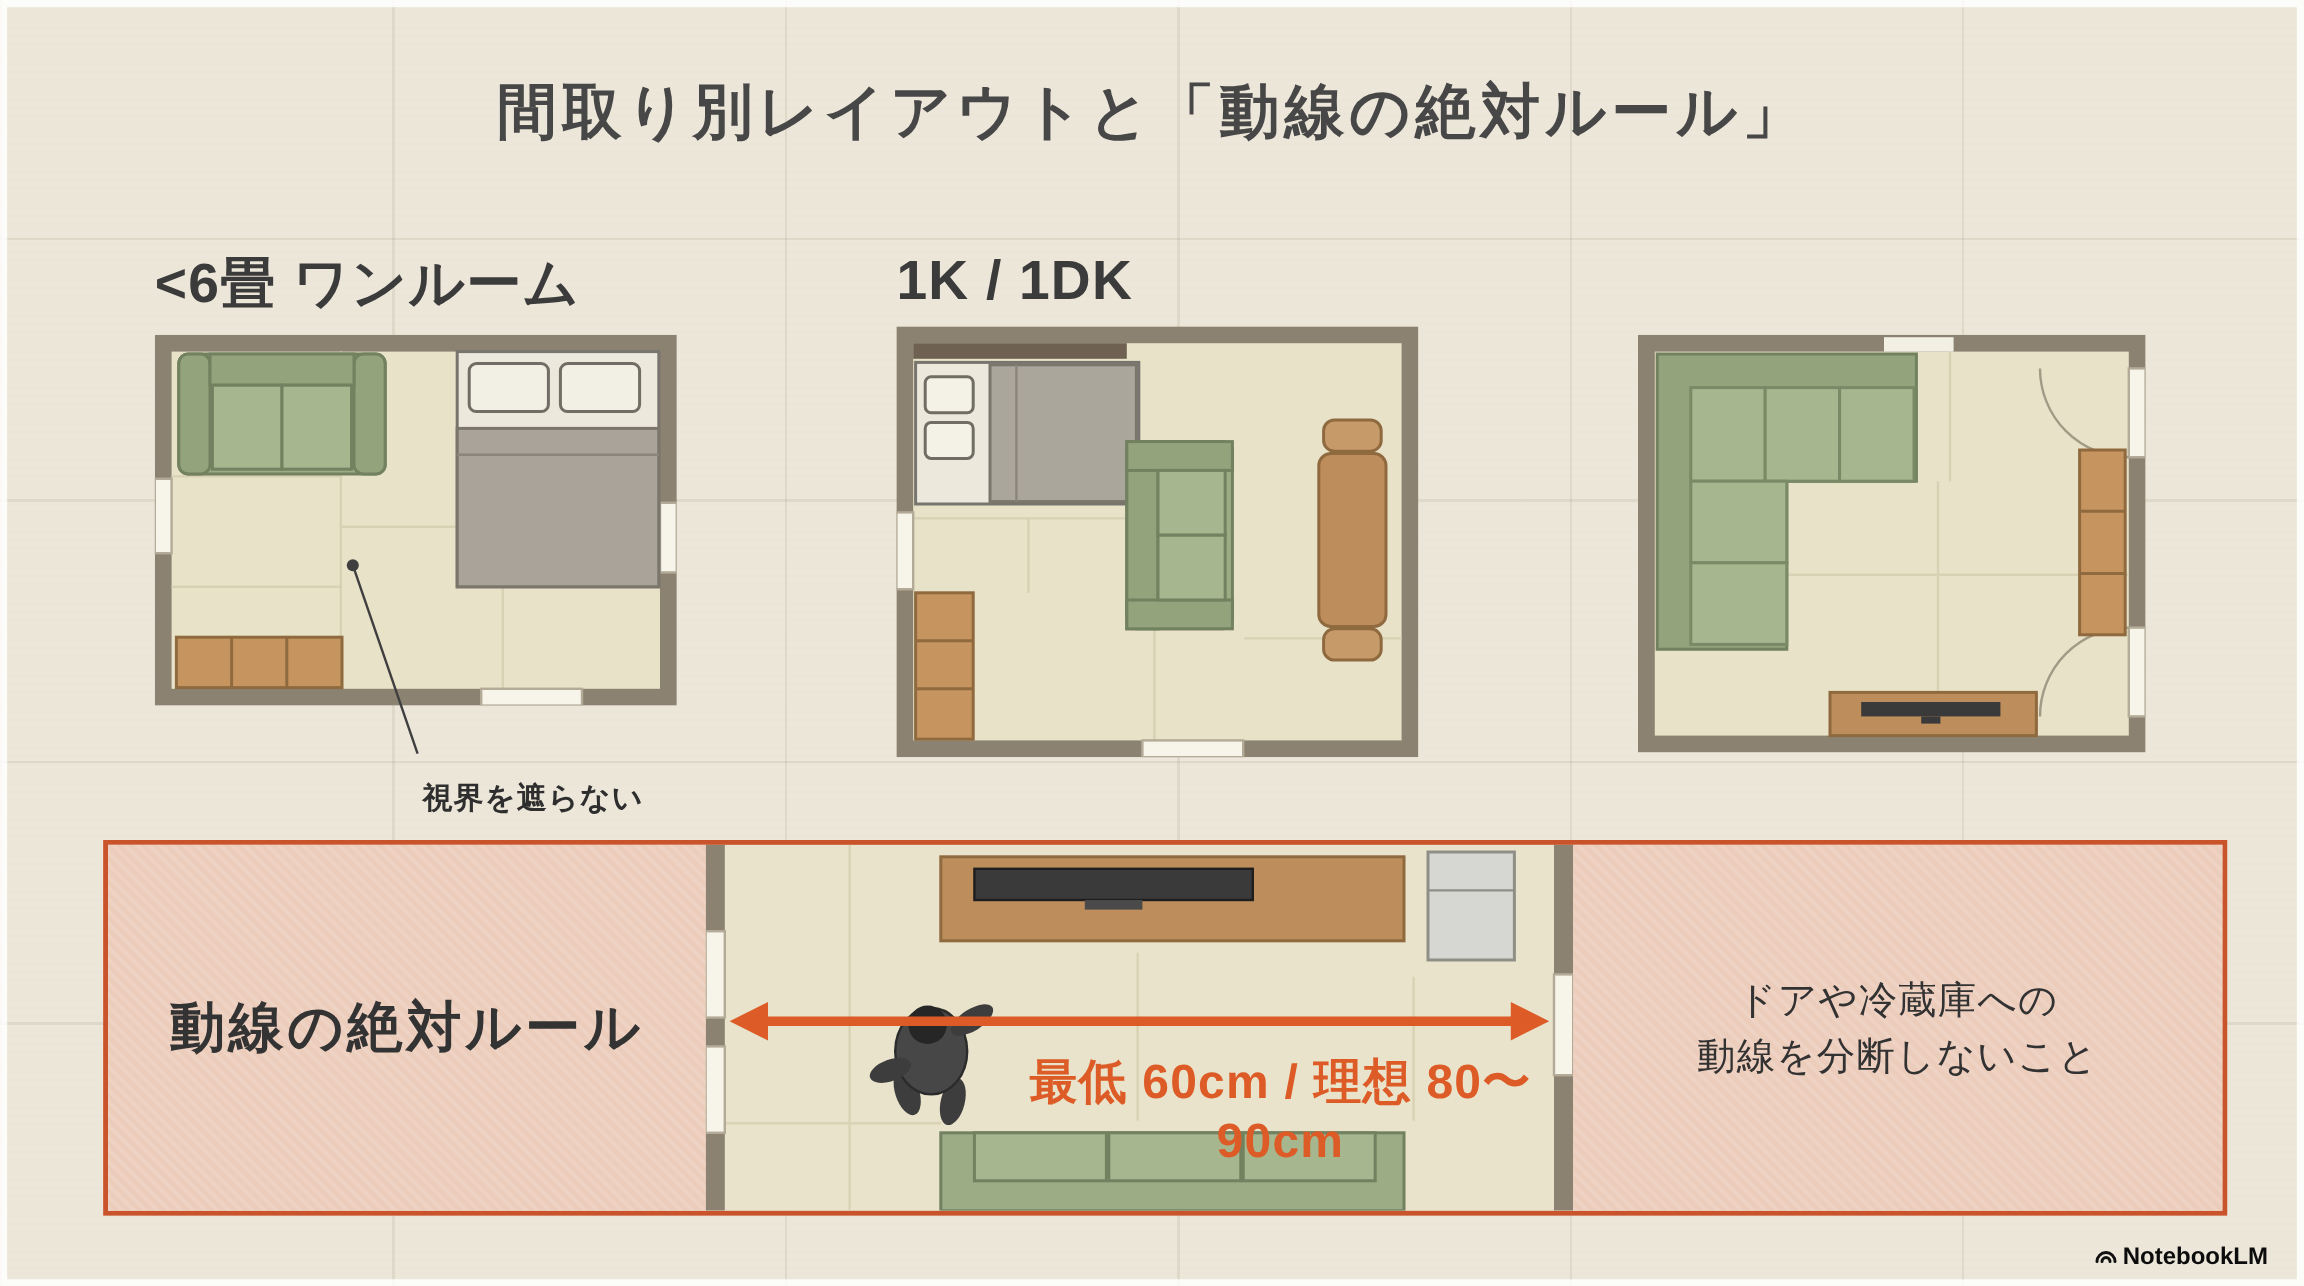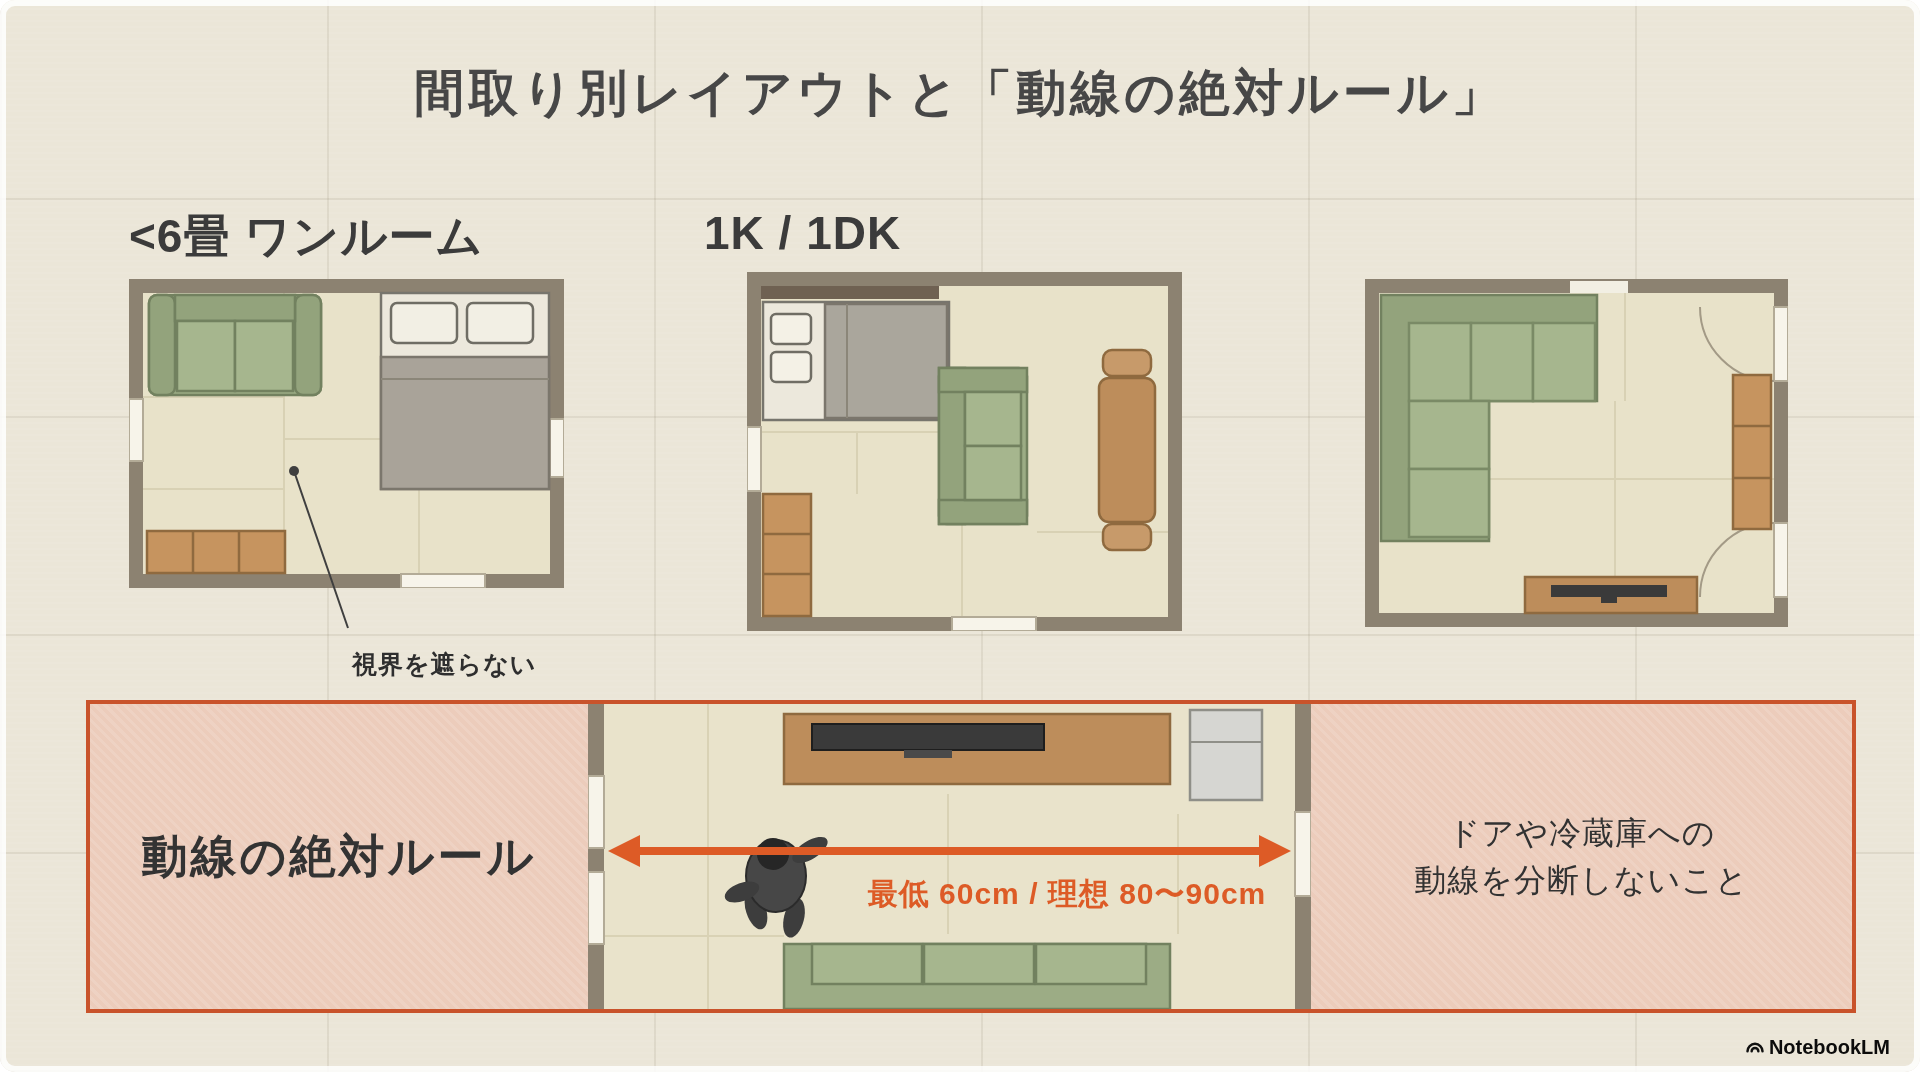--- a/index.html
+++ b/index.html
@@ -17,21 +17,20 @@
     background:#fff;
   }
   .canvas{
     position:relative;width:1920px;height:1072px;
     background-color:#ebe6d8;
     background-image:
       repeating-linear-gradient(90deg, rgba(125,115,90,0.12) 0 2px, transparent 2px 327px),
       repeating-linear-gradient(0deg, rgba(125,115,90,0.12) 0 2px, transparent 2px 218px),
       repeating-linear-gradient(0deg, rgba(255,255,255,0.05) 0 2px, transparent 2px 6px);
     box-shadow: inset 0 0 0 6px rgba(255,255,255,0.85);
-    border-radius: 15px;
   }
   .title{
     position:absolute;left:0;top:60px;width:100%;
     text-align:center;font-size:50px;font-weight:700;
     color:#474747;letter-spacing:4px;margin:0;
   }
   .plan-label{
     position:absolute;top:206px;
     font-size:46px;font-weight:700;color:#3b3b3b;letter-spacing:1px;
   }
@@ -55,21 +54,21 @@
   .rule-strip{width:723px;flex:0 0 723px;position:relative;overflow:hidden;}
   .rule-strip svg{display:block;}
   .rule-right{
     flex:1;display:flex;align-items:center;justify-content:center;
     background-color:var(--panel-pink);
     background-image:repeating-linear-gradient(45deg, rgba(255,255,255,0.12) 0 3px, transparent 3px 7px);
   }
   .rule-note{text-align:center;font-size:32px;font-weight:500;color:#323232;line-height:1.45;letter-spacing:1px;}
   .clearance{
     position:absolute;left:717px;top:170px;width:520px;text-align:center;
-    font-size:30px;font-weight:700;color:var(--accent-orange);letter-spacing:1px;
+    font-size:40px;font-weight:700;color:var(--accent-orange);letter-spacing:1px;
   }
   .brand{
     position:absolute;right:30px;top:1036px;
     display:flex;align-items:center;gap:4px;
     font-size:20px;font-weight:700;color:#0c0c0c;
   }
 </style>
 </head>
 <body>
 
@@ -105,21 +104,21 @@
       <rect x="252" y="78" width="168" height="132" fill="#a9a399" stroke="#7b766c" stroke-width="2.5"></rect>
       <line x1="252" y1="100" x2="420" y2="100" stroke="#8b8679" stroke-width="2"></line>
     </g>
     <g stroke="#8f6a3f" stroke-width="2.5">
       <rect x="18" y="252" width="138" height="42" fill="#c6945f"></rect>
       <line x1="64" y1="252" x2="64" y2="294"></line>
       <line x1="110" y1="252" x2="110" y2="294"></line>
     </g>
   </svg>
 
-  <div class="plan-label" style="left:704px;width:435px;">1K / 1DK</div>
+  <div class="plan-label" style="left:747px;width:435px;">1K / 1DK</div>
   <svg class="plan-svg" style="left:747px;top:272px;" width="435" height="359" viewBox="0 0 435 359">
     <rect x="7" y="7" width="421" height="345" fill="#e8e2c9" stroke="#8c8271" stroke-width="14"></rect>
     <g stroke="#d8d1b4" stroke-width="2">
       <line x1="215" y1="150" x2="215" y2="345"></line>
       <line x1="14" y1="160" x2="192" y2="160"></line>
       <line x1="110" y1="160" x2="110" y2="222"></line>
       <line x1="290" y1="260" x2="421" y2="260"></line>
     </g>
     <rect x="0" y="155" width="14" height="64" fill="#f7f4ea" stroke="#b3ab97" stroke-width="2"></rect>
     <rect x="205" y="345" width="84" height="14" fill="#f7f4ea" stroke="#b3ab97" stroke-width="2"></rect>

